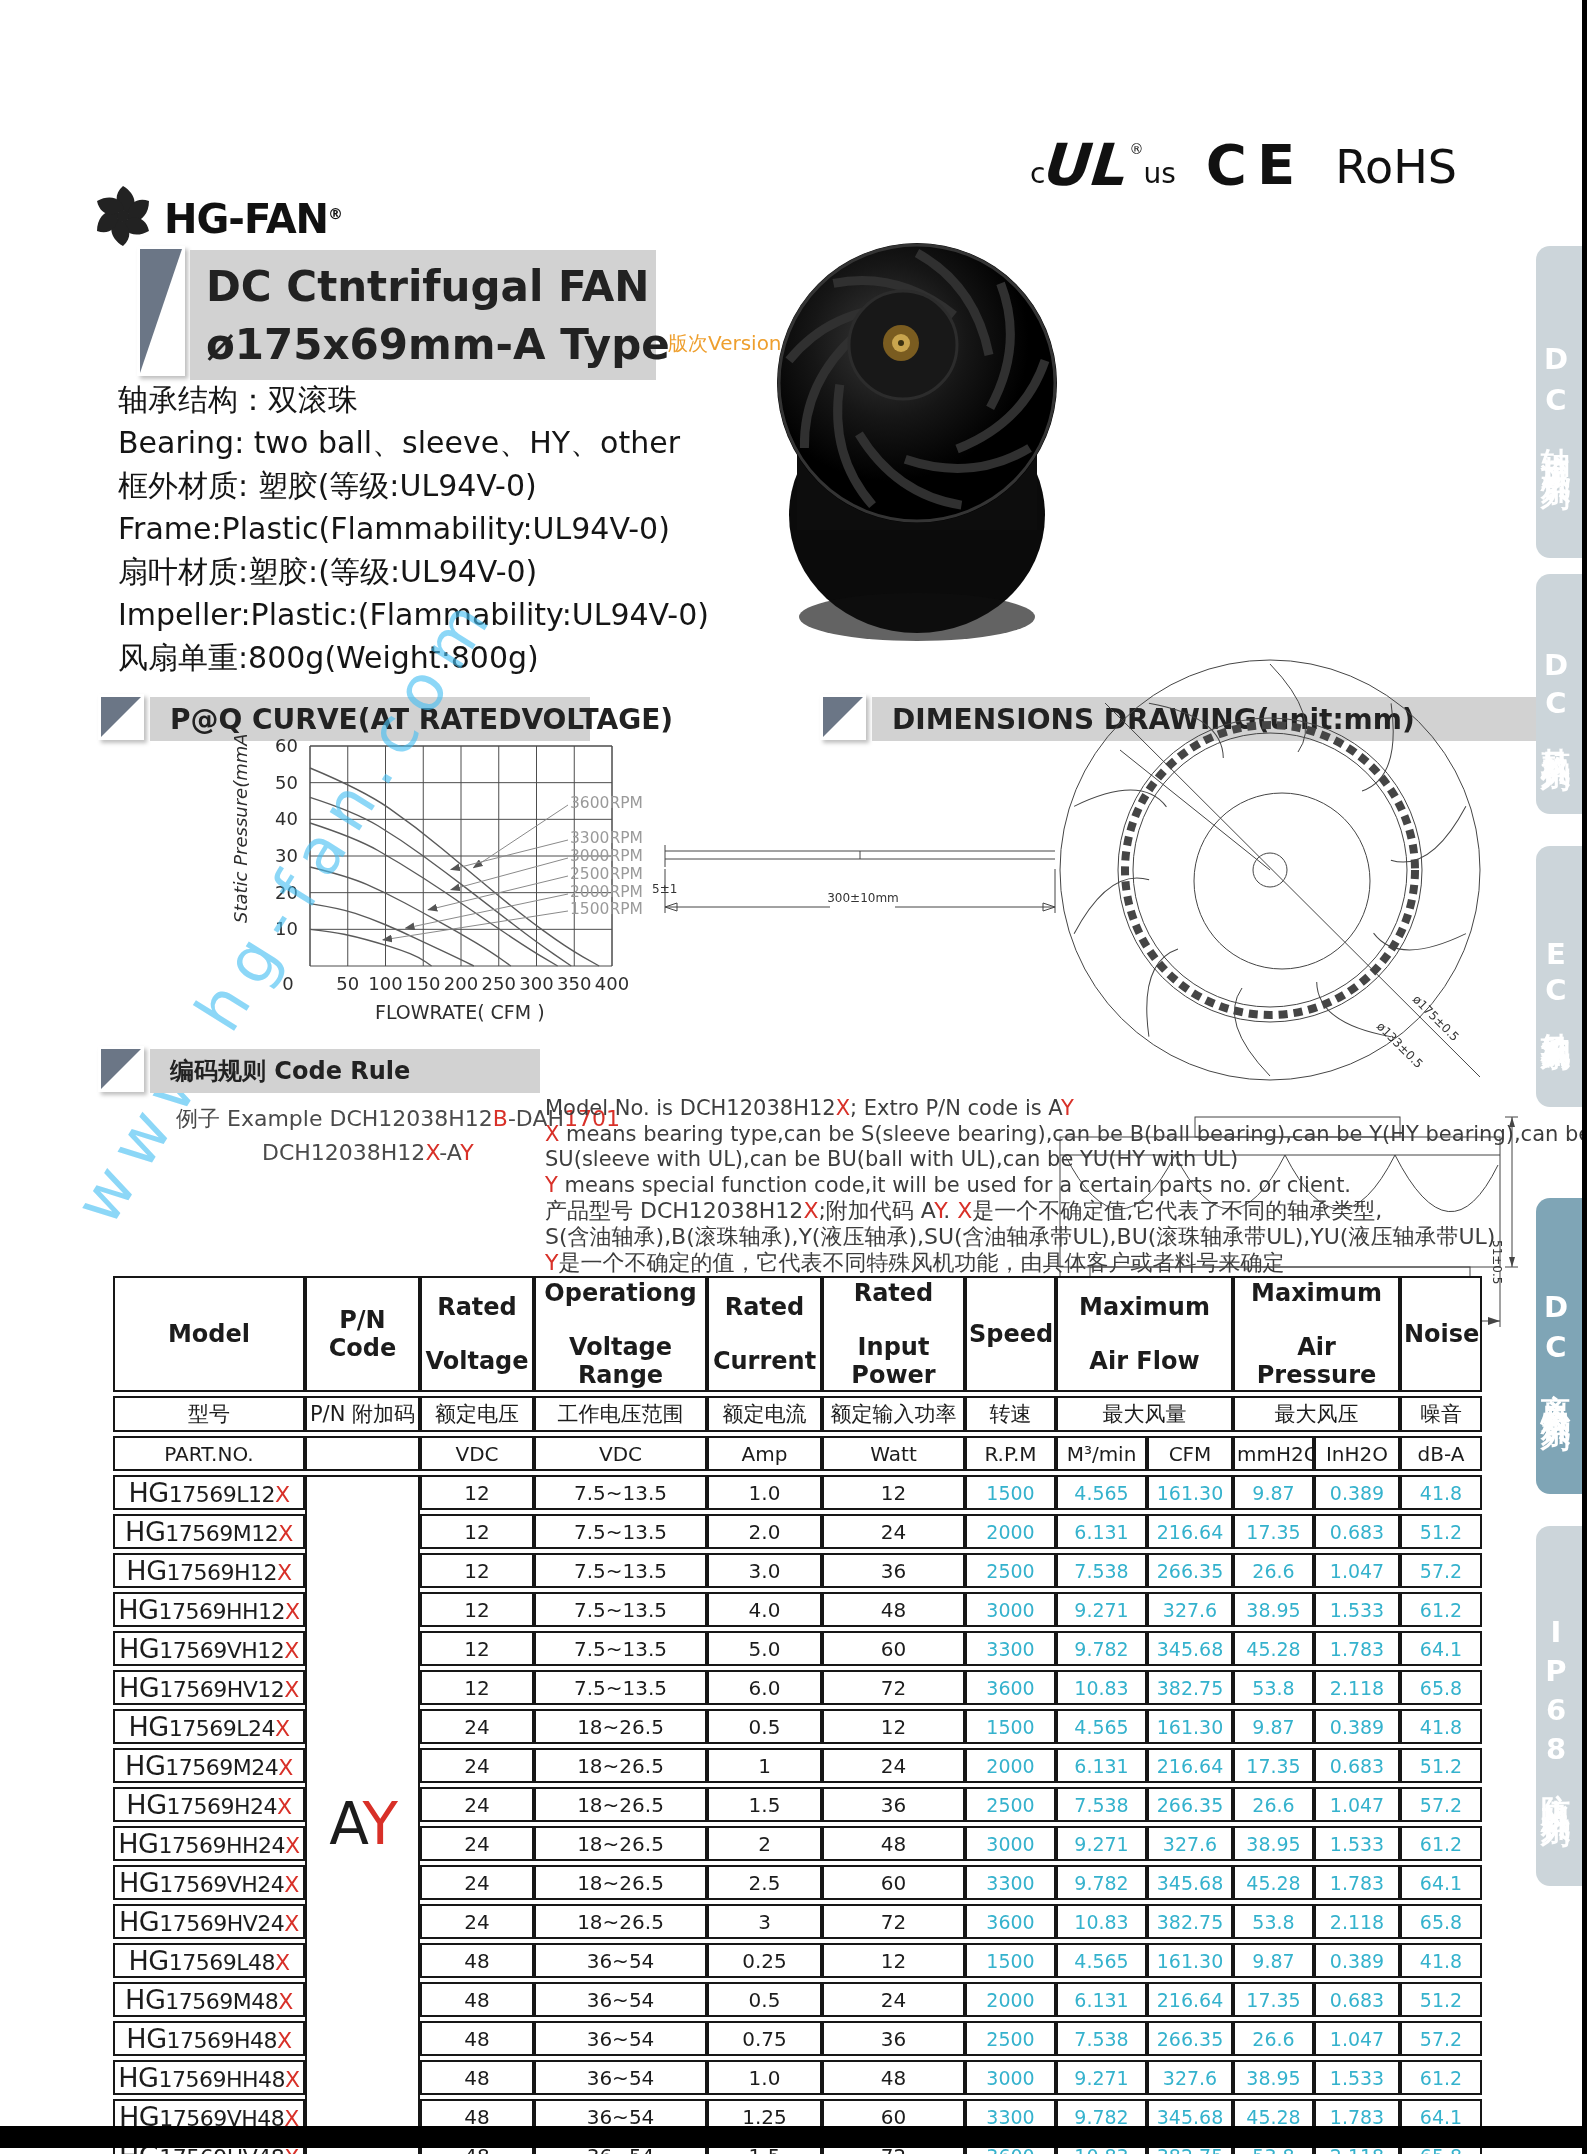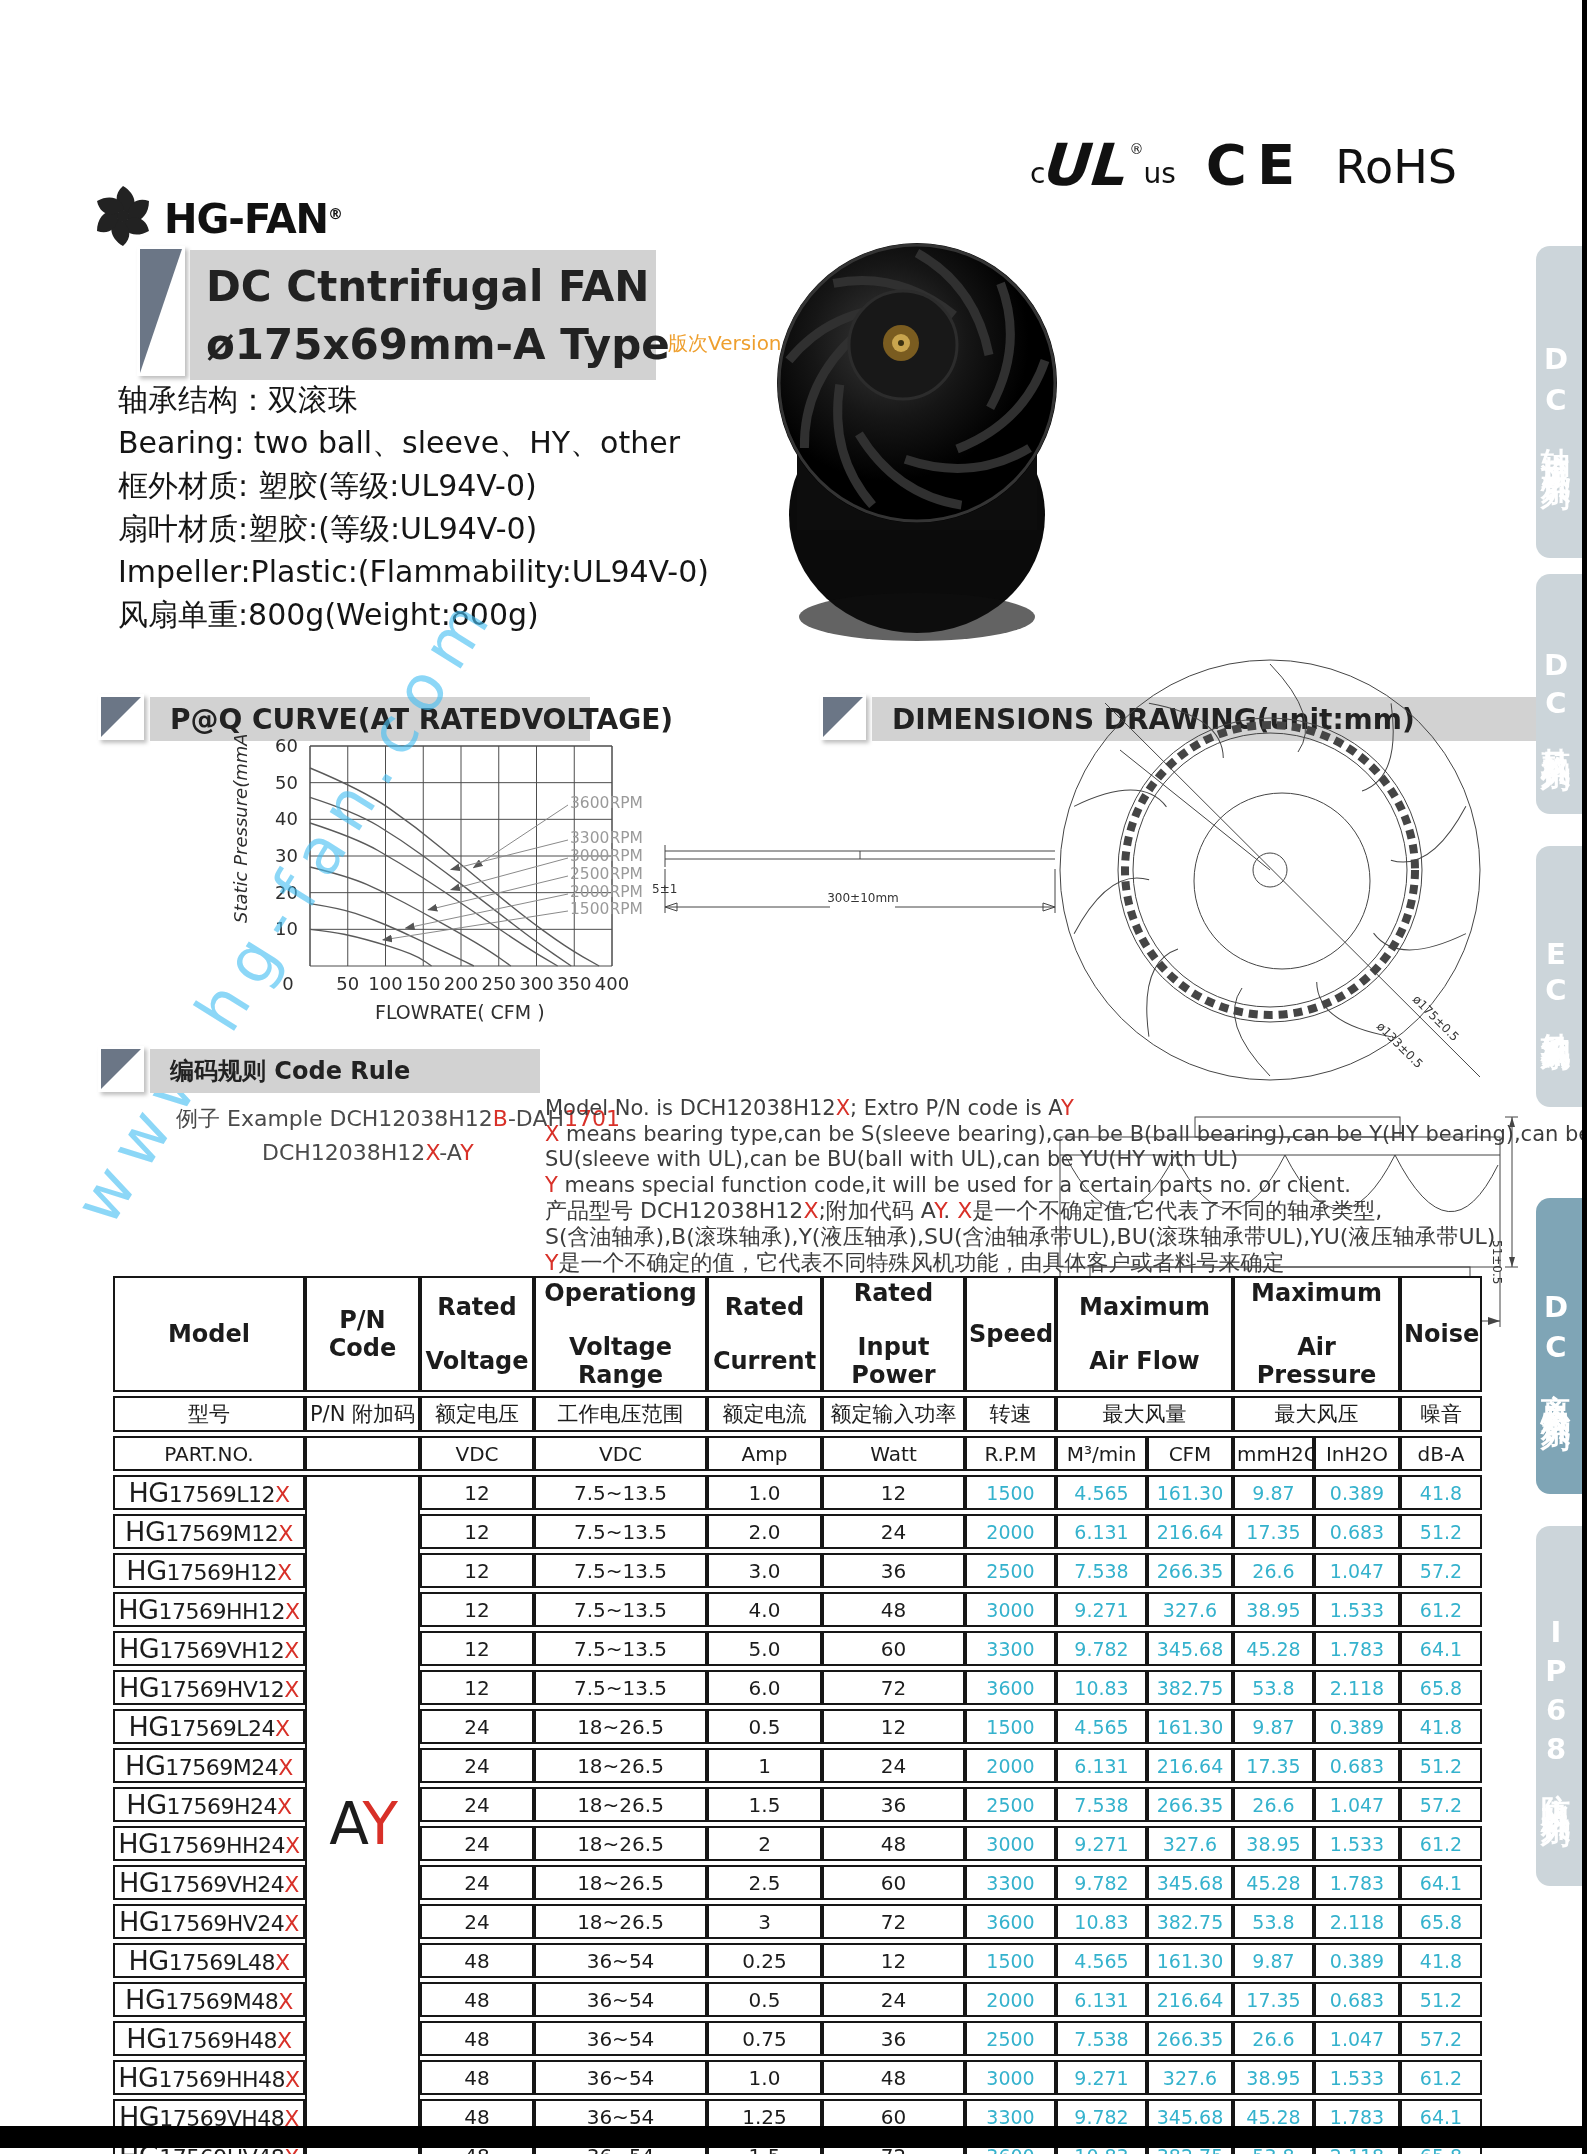--- a/index.html
+++ b/index.html
@@ -120,20 +120,21 @@
   <div class="abs title-box" style="left:190px;top:250px;width:440px;">
     <div>DC Ctntrifugal FAN</div>
     <div>ø175x69mm-A Type</div>
   </div>
   <div class="abs version" style="left:668px;top:330px;">版次Version 2019-12-17</div>
 
   <div class="abs specs" style="left:118px;top:378px;">
     <div>轴承结构：双滚珠</div>
     <div>Bearing: two ball、sleeve、HY、other</div>
     <div>框外材质: 塑胶(等级:UL94V-0)</div>
+    <div>Frame:Plastic(Flammability:UL94V-0)</div>
     <div>扇叶材质:塑胶:(等级:UL94V-0)</div>
     <div>Impeller:Plastic:(Flammability:UL94V-0)</div>
     <div>风扇单重:800g(Weight:800g)</div>
   </div>
 
   <svg class="abs" style="left:772px;top:185px;" width="290" height="465" viewBox="0 0 290 465">
     <defs>
       <radialGradient id="fang" cx="40%" cy="35%">
         <stop offset="0%" stop-color="#3a3a3a"></stop>
           <stop offset="55%" stop-color="#161616"></stop>

